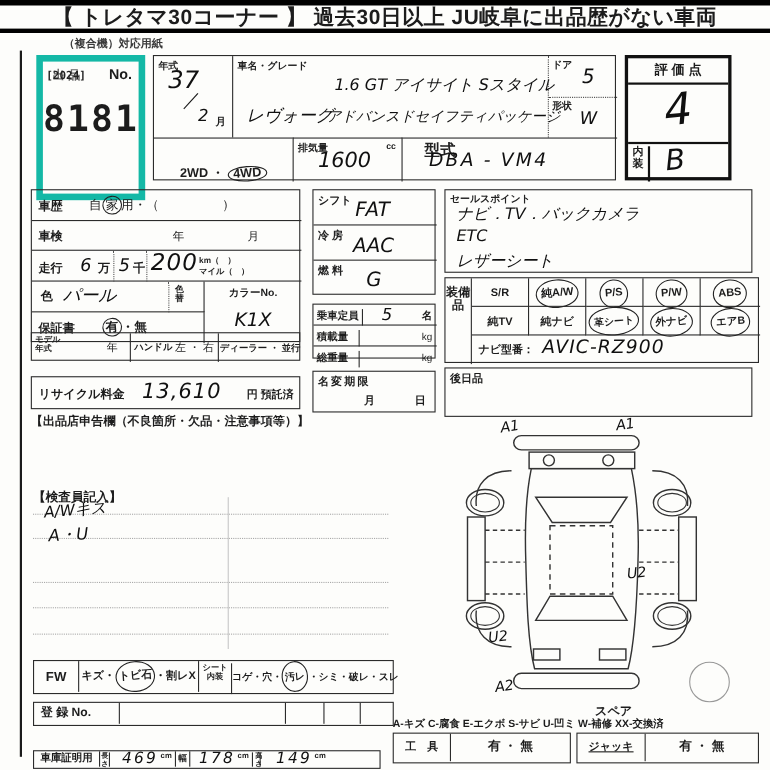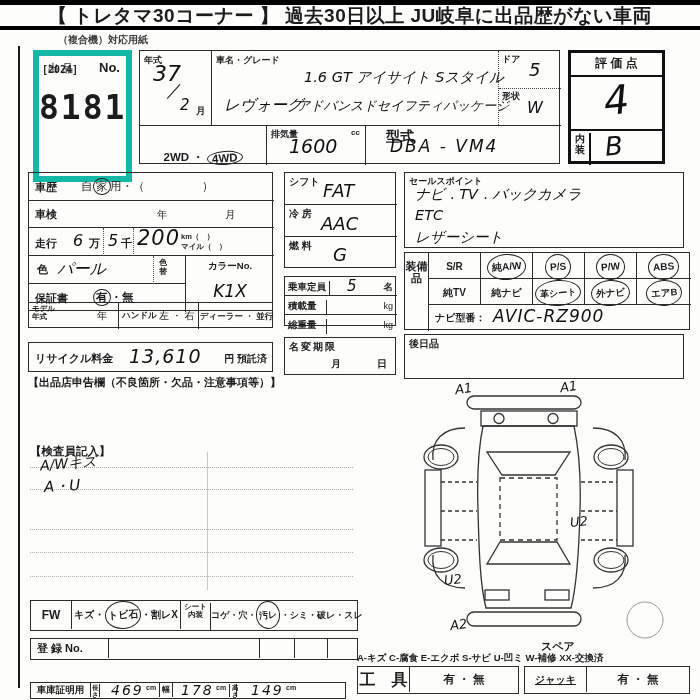--- a/index.html
+++ b/index.html
@@ -270,21 +270,21 @@
   <span class="abs hw" style="left:455px;top:381px;font-size:13px;transform:rotate(-8deg);">A1</span>
   <span class="abs hw" style="left:560px;top:379px;font-size:13px;transform:rotate(-8deg);">A1</span>
   <span class="abs hw" style="left:570px;top:514px;font-size:13px;transform:rotate(-6deg);">U2</span>
   <span class="abs hw" style="left:444px;top:572px;font-size:13px;transform:rotate(-6deg);">U2</span>
   <span class="abs hw" style="left:450px;top:617px;font-size:13px;transform:rotate(-8deg);">A2</span>
   <span class="abs b" style="left:541px;top:639px;font-size:11px;">スペア</span>
 
   <div class="abs b" style="left:357px;top:652px;font-size:9.5px;white-space:nowrap;">A-キズ  C-腐食  E-エクボ  S-サビ  U-凹ミ  W-補修  XX-交換済</div>
 
   <div class="abs cellline" style="left:357px;top:666px;width:162px;height:28px;border-width:1.6px;">
-    <div class="abs b" style="left:0;top:0;width:52px;height:25px;border-right:1.2px solid #2b2b2b;text-align:center;line-height:25px;font-size:16px;">工　具</div>
+    <div class="abs b" style="left:0;top:0;width:52px;height:25px;border-right:1.2px solid #2b2b2b;text-align:center;line-height:25px;font-size:10px;">工　具</div>
     <div class="abs b" style="left:52px;top:0;width:108px;height:25px;text-align:center;line-height:25px;font-size:11.5px;">有 ・ 無</div>
   </div>
   <div class="abs cellline" style="left:524px;top:666px;width:166px;height:28px;border-width:1.6px;">
     <div class="abs b" style="left:0;top:0;width:62px;height:25px;border-right:1.2px solid #2b2b2b;text-align:center;line-height:25px;font-size:10px;text-decoration:underline;">ジャッキ</div>
     <div class="abs b" style="left:62px;top:0;width:102px;height:25px;text-align:center;line-height:25px;font-size:11.5px;">有 ・ 無</div>
   </div>
 
   <div class="abs cellline" style="left:30px;top:600px;width:328px;height:31px;border-width:1.6px;">
     <div class="abs b" style="left:0;top:0;width:41px;height:28px;border-right:1.2px solid #2b2b2b;text-align:center;line-height:28px;font-size:12px;">FW</div>
     <div class="abs b" style="left:41px;top:0;width:109px;height:28px;border-right:1.2px solid #2b2b2b;text-align:center;line-height:26px;font-size:10px;white-space:nowrap;">

